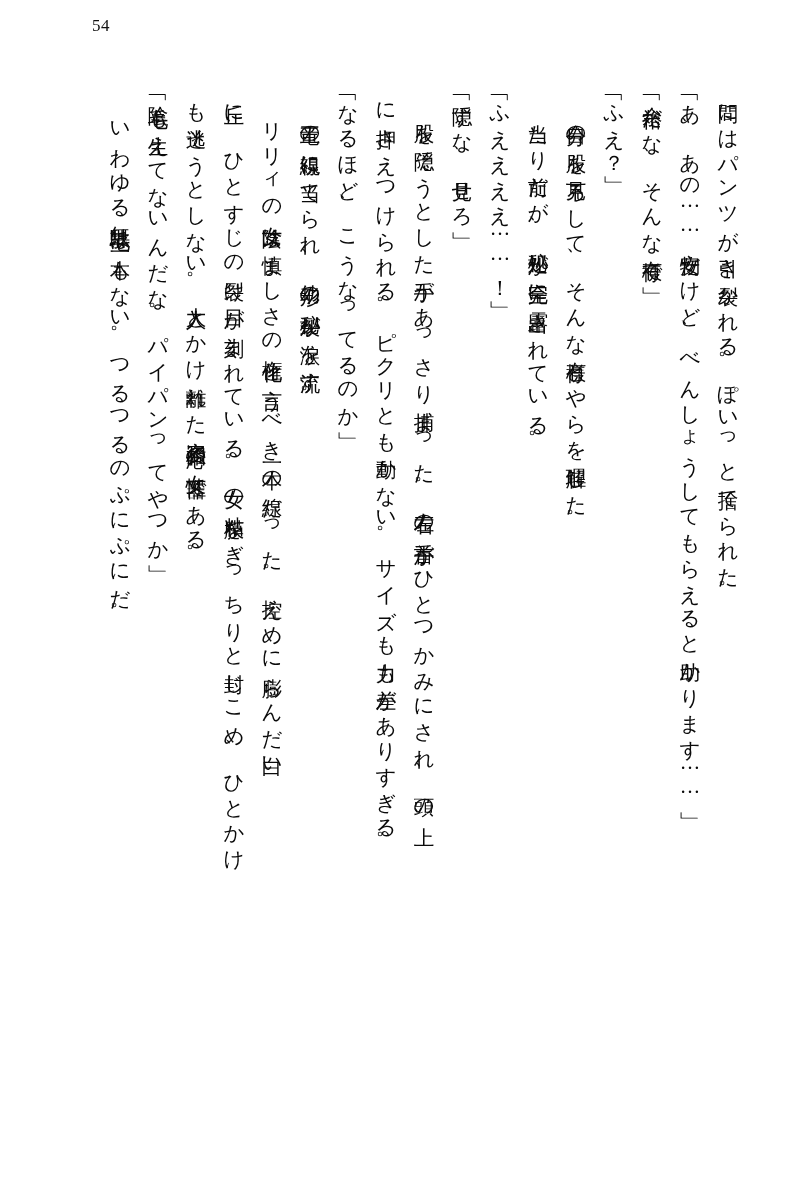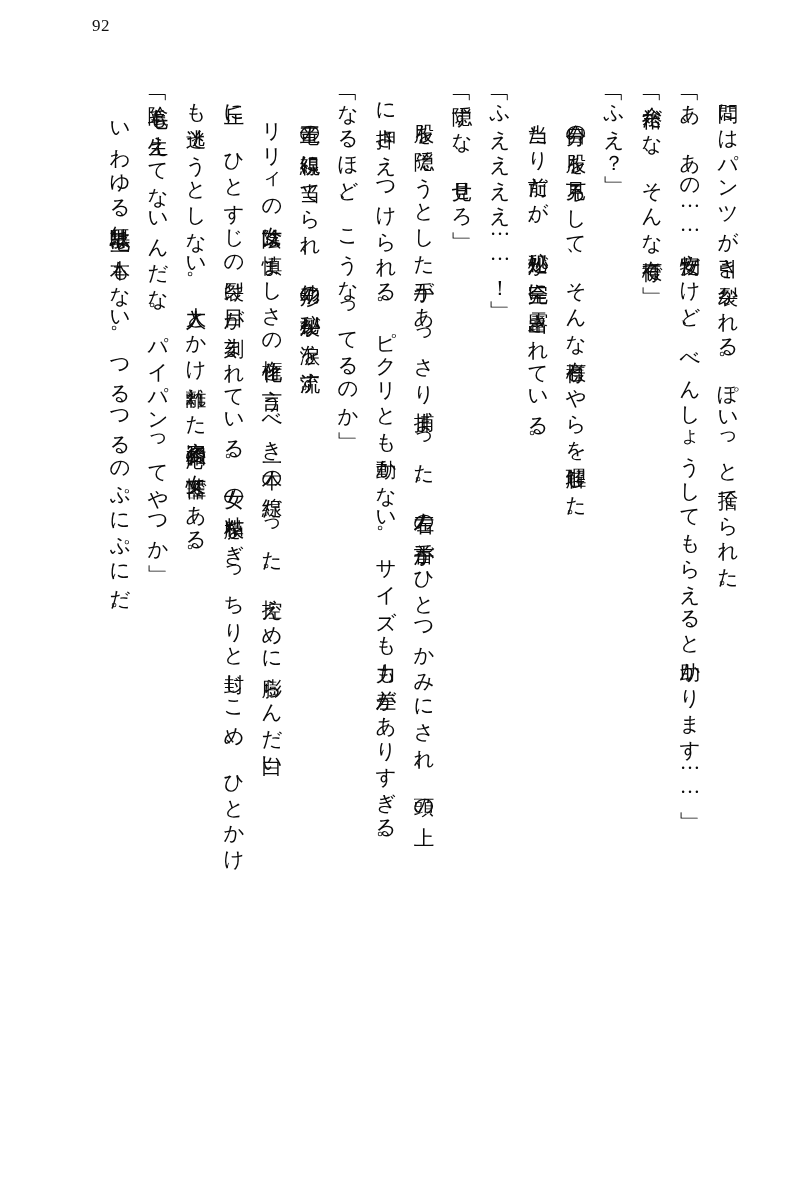--- a/index.html
+++ b/index.html
@@ -58,21 +58,21 @@
   
   .vline.indent {
     padding-top: 20px;
   }
 </style>
 </head>
 <body>
 
 <div class="page">
 
-  <div class="page-number">92</div>
+  <div class="page-number">54</div>
 
   <div class="text-block">
     <div class="vline">間にはパンツが引き裂かれる。ぽいっと捨てられた。</div>
     <div class="vline">「あ、あの……安物だけど、べんしょうしてもらえると助かります……」</div>
     <div class="vline">「余裕だな、そんな有様で」</div>
     <div class="vline">「ふえ？」</div>
     <div class="vline indent">自分の股を見下ろして、そんな有様とやらを理解した。</div>
     <div class="vline indent">当たり前だが、秘処が完全に露出されている。</div>
     <div class="vline">「ふええええ……！」</div>
     <div class="vline">「隠すな、見せろ」</div>

